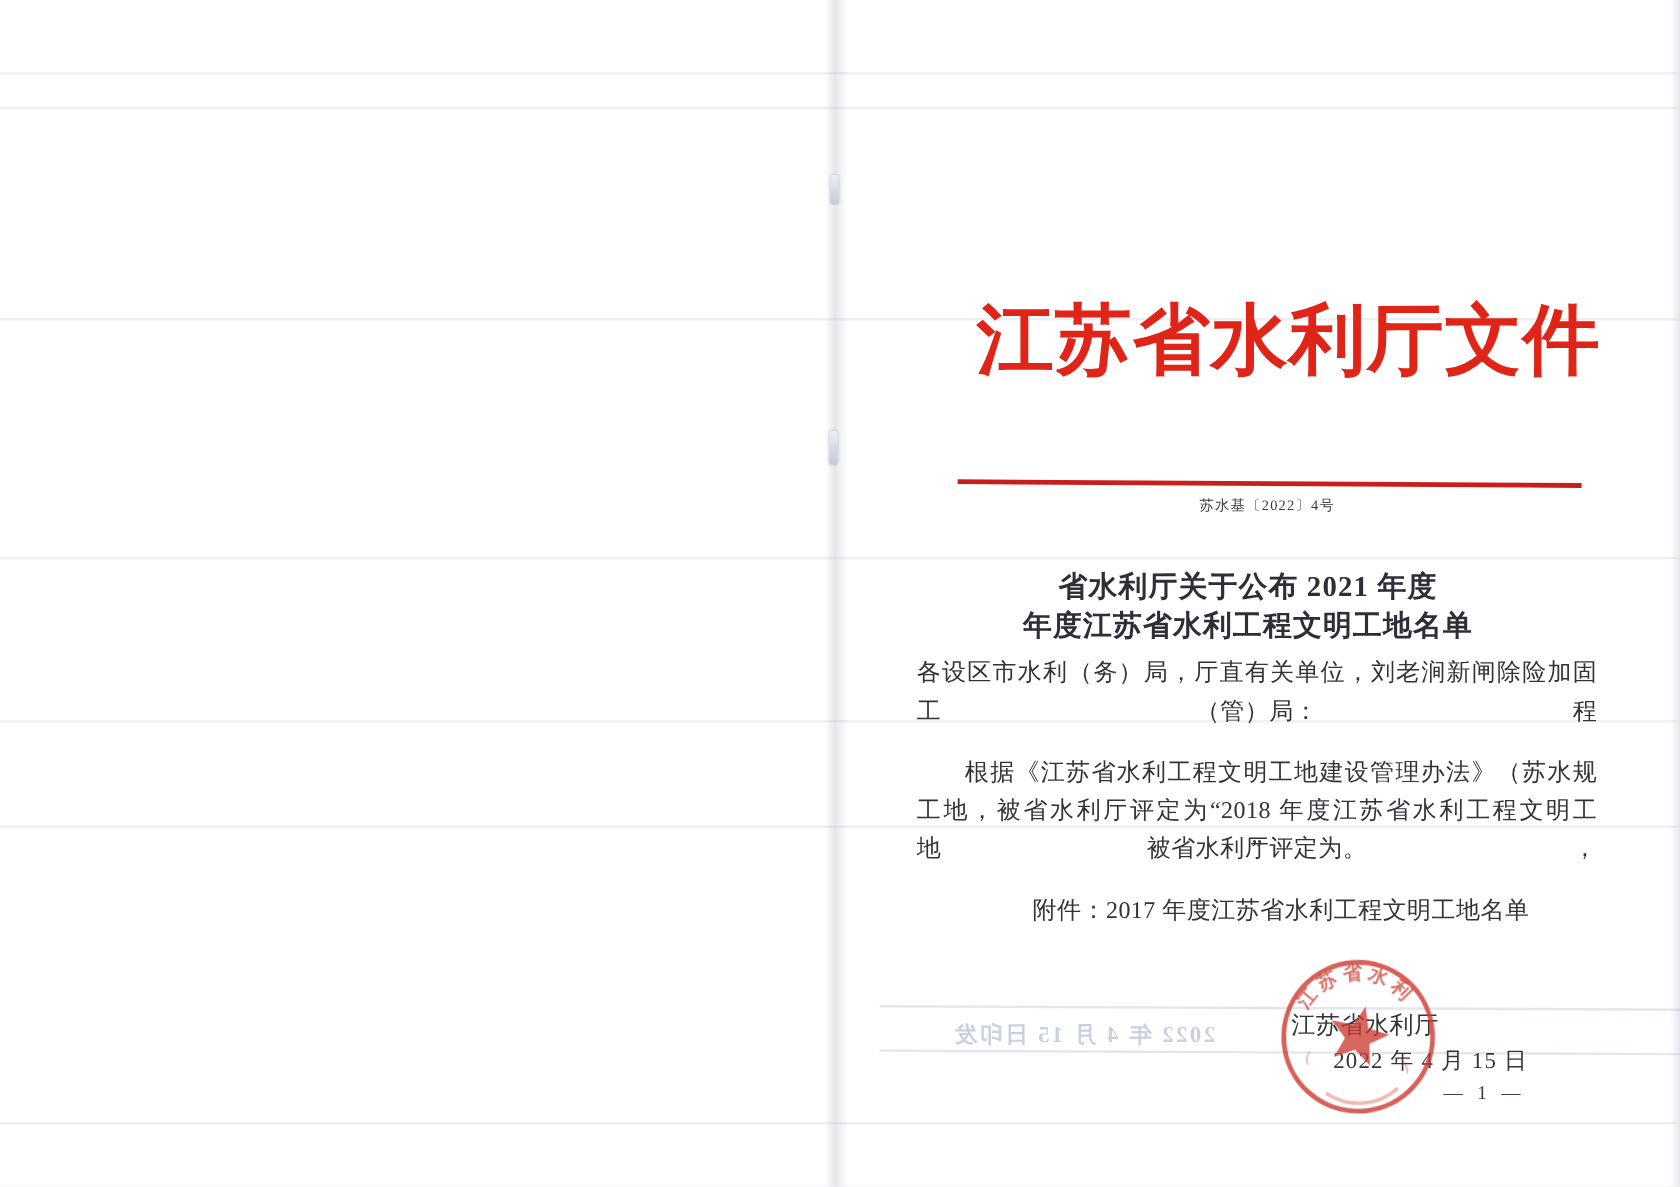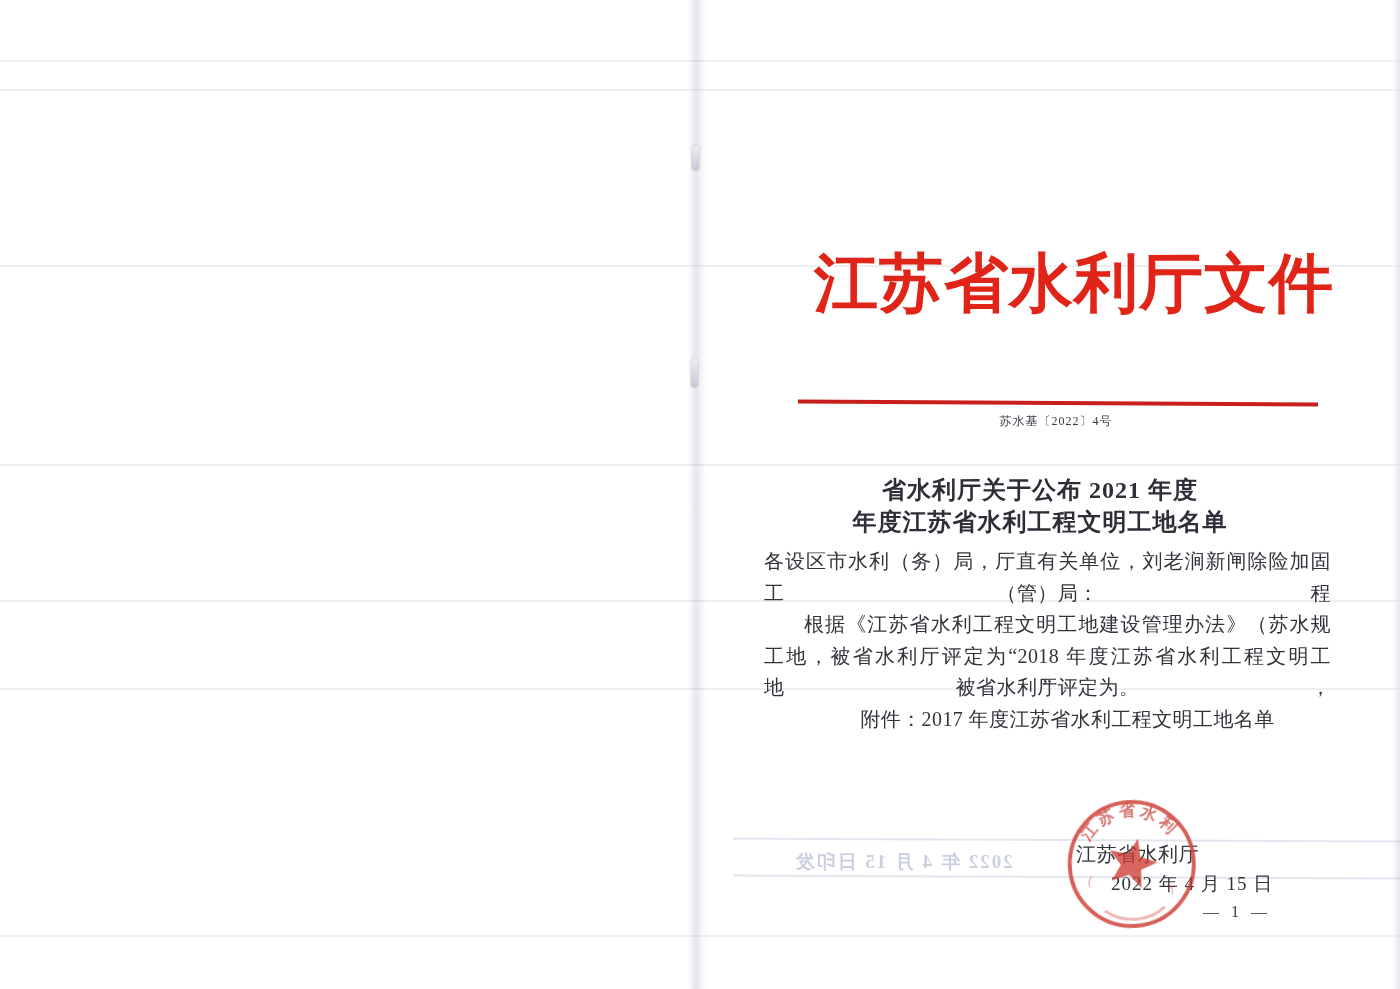--- a/index.html
+++ b/index.html
@@ -32,21 +32,21 @@
   .red-rule{position:absolute;left:798px;top:401px;width:520px;height:4px;
     background:#c81f1c;transform:rotate(.35deg);}
 
   .doc-title{position:absolute;left:780px;top:446px;width:520px;text-align:center;
     font-size:24px;font-weight:bold;color:#2e2e38;line-height:32px;letter-spacing:1px;margin-top:28px;}
 
   .body-block{position:absolute;left:764px;top:546px;width:567px;
     font-size:20px;color:#33333b;letter-spacing:.4px;}
   .body-block .ln{height:31.5px;line-height:31.5px;white-space:nowrap;text-align:center;}
   .body-block .ln.jfull{white-space:normal;text-align:justify;text-align-last:justify;}
-  .body-block .ln.ind{text-indent:40px;}
+  .body-block .ln.ind{text-indent:40px;margin-top:20px;}
 
   .signature{position:absolute;left:1076px;top:841px;font-size:20px;color:#33333b;
     letter-spacing:.5px;white-space:nowrap;}
   .date{position:absolute;left:1111px;top:871px;font-size:19px;color:#33333b;
     letter-spacing:1px;white-space:nowrap;}
   .page-number{position:absolute;left:1203px;top:903px;font-size:16px;color:#3a3a46;
     letter-spacing:4px;white-space:nowrap;}
 
   
   .bleed-line{position:absolute;left:733px;width:667px;height:1.5px;background:rgba(185,190,212,.38);transform:rotate(.25deg);}

